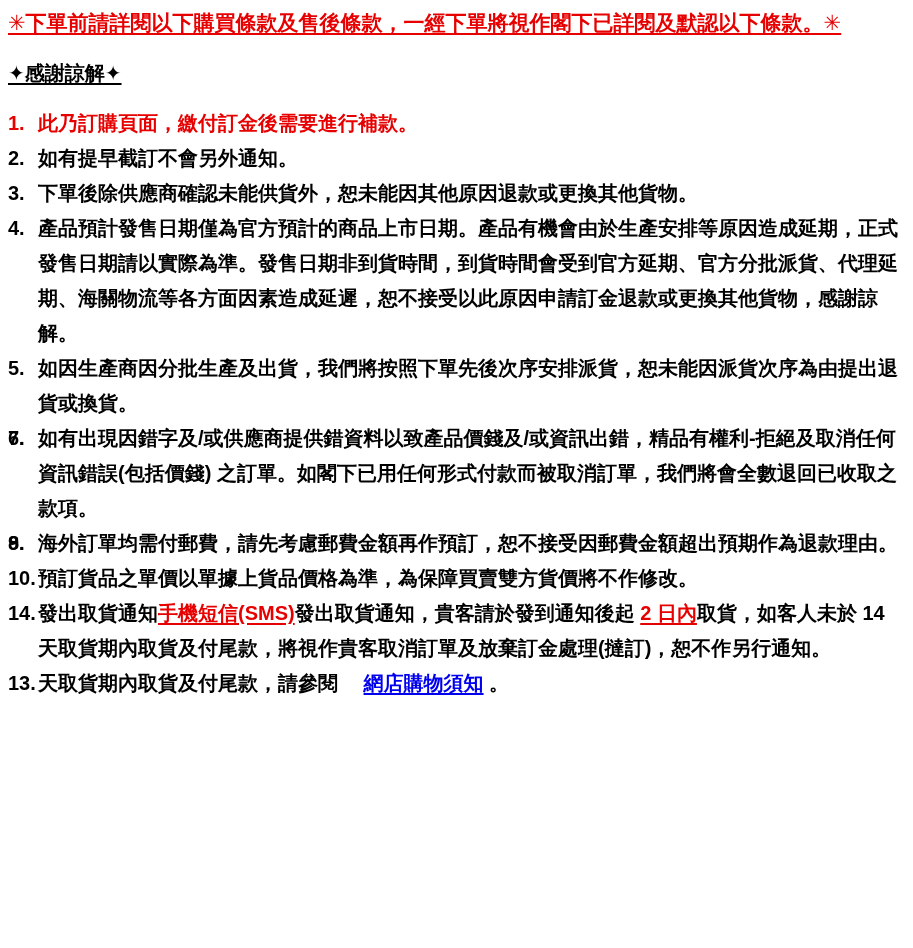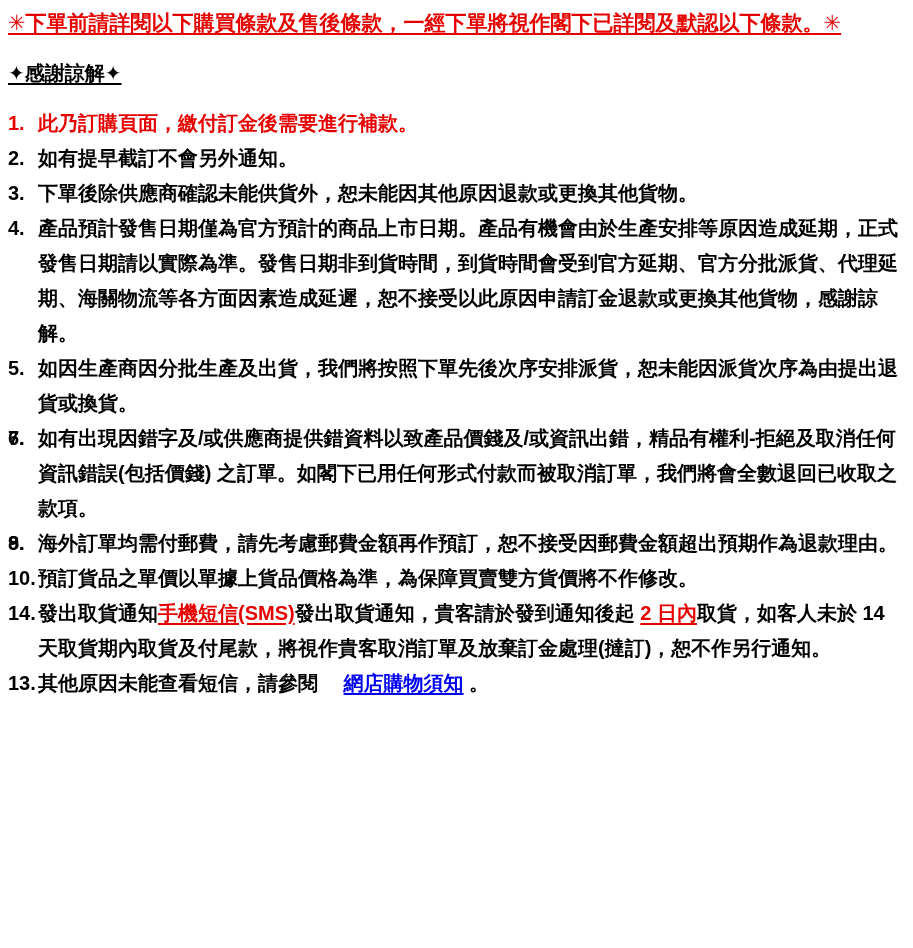--- a/index.html
+++ b/index.html
@@ -87,15 +87,15 @@
       <li><span class="num">2.</span><span>如有提早截訂不會另外通知。</span></li>
       <li><span class="num">3.</span><span>下單後除供應商確認未能供貨外，恕未能因其他原因退款或更換其他貨物。</span></li>
       <li><span class="num">4.</span><span>產品預計發售日期僅為官方預計的商品上市日期。產品有機會由於生產安排等原因造成延期，正式發售日期請以實際為準。發售日期非到貨時間，到貨時間會受到官方延期、官方分批派貨、代理延期、海關物流等各方面因素造成延遲，恕不接受以此原因申請訂金退款或更換其他貨物，感謝諒解。</span></li>
       <li><span class="num">5.</span><span>如因生產商因分批生產及出貨，我們將按照下單先後次序安排派貨，恕未能因派貨次序為由提出退貨或換貨。</span></li>
       <li><span class="num">6.</span></li>
       <li><span class="num">7.</span><span>如有出現因錯字及/或供應商提供錯資料以致產品價錢及/或資訊出錯，精品有權利-拒絕及取消任何資訊錯誤(包括價錢) 之訂單。如閣下已用任何形式付款而被取消訂單，我們將會全數退回已收取之款項。</span></li>
       <li><span class="num">8.</span></li>
       <li><span class="num">9.</span><span>海外訂單均需付郵費，請先考慮郵費金額再作預訂，恕不接受因郵費金額超出預期作為退款理由。</span></li>
       <li><span class="num">10.</span><span>預訂貨品之單價以單據上貨品價格為準，為保障買賣雙方貨價將不作修改。</span></li>
       <li><span class="num">14.</span><span>發出取貨通知</span><span class="red-em">手機短信(SMS)</span><span>發出取貨通知，貴客請於發到通知後起 </span><span class="red-em">2 日內</span><span>取貨，如客人未於 14 天取貨期內取貨及付尾款，將視作貴客取消訂單及放棄訂金處理(撻訂)，恕不作另行通知。</span></li>
-      <li><span class="num">13.</span><span>其他原因未能查看短信，請參閱 </span><a href="#" class="blue-link">網店購物須知</a><span> 。</span></li>
+      <li><span class="num">13.</span><span>天取貨期內取貨及付尾款，請參閱 </span><a href="#" class="blue-link">網店購物須知</a><span> 。</span></li>
     </ol>
 </div>
 
 </body></html>

